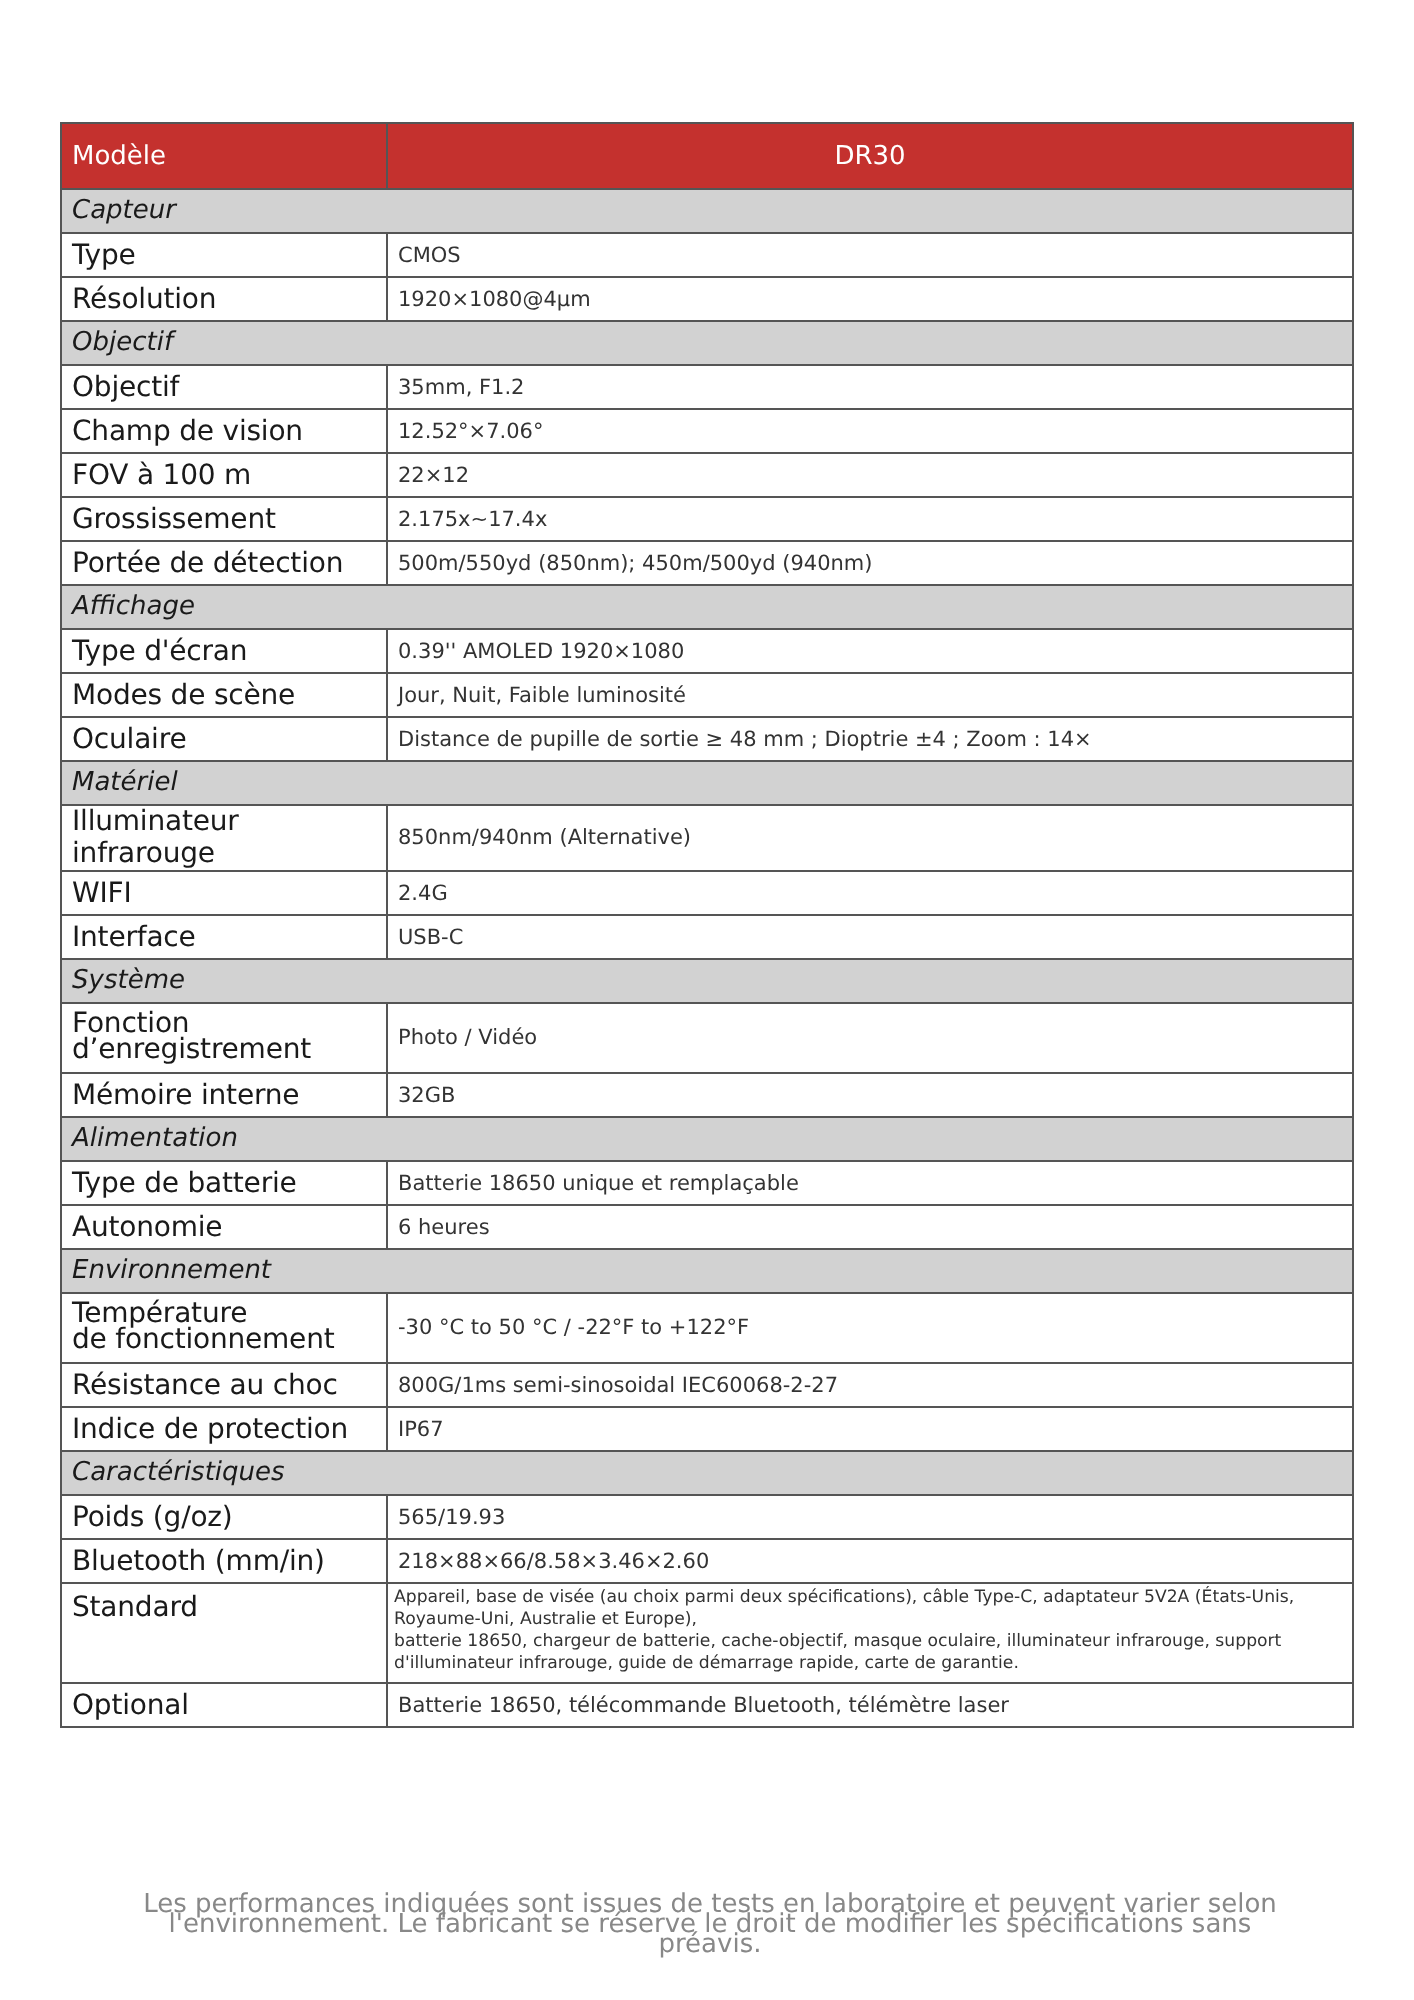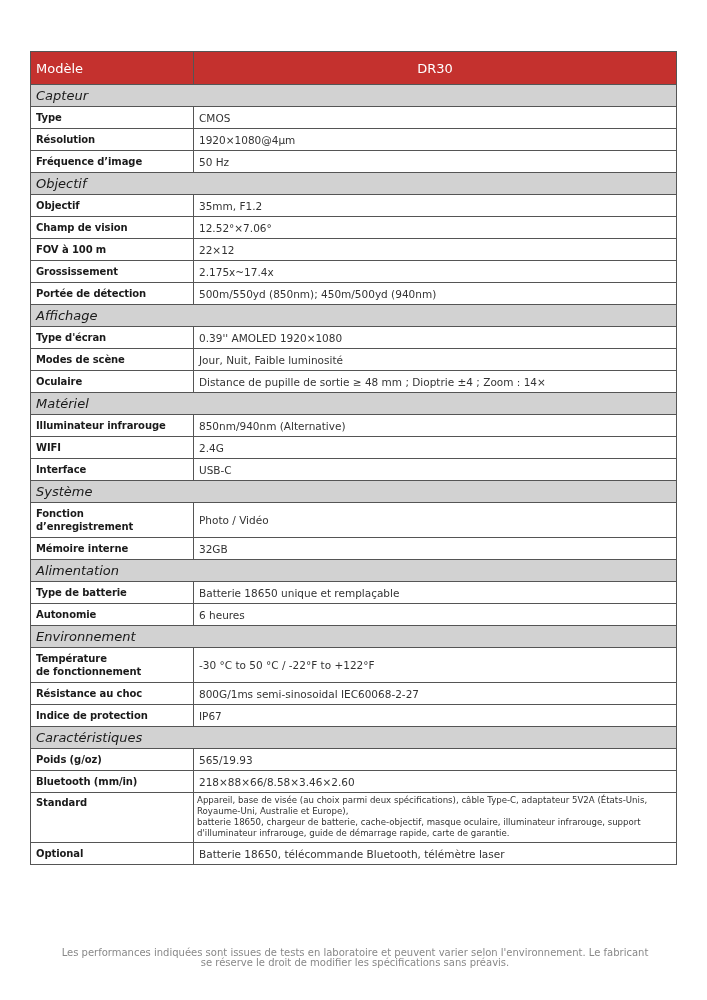--- a/index.html
+++ b/index.html
@@ -1,36 +1,36 @@
 <!DOCTYPE html>
 <html><head>
 <meta charset="utf-8">
 <style>
   html, body { margin: 0; padding: 0; background: #ffffff; }
   body { width: 707px; height: 1000px; position: relative; font-family: "DejaVu Sans", "Liberation Sans", sans-serif; color: #1a1a1a; }
   .spec-table {
-    position: absolute; left: 30px; top: 51px; width: 646px;
+    position: absolute; left: 30px; top: 61px; width: 646px;
     border-collapse: collapse; table-layout: fixed;
     border: 1px solid #555;
   }
   .spec-table col.c1 { width: 163px; }
   .spec-table col.c2 { width: 483px; }
   .spec-table td { border: 1px solid #555; padding: 0 5px; vertical-align: middle; }
   tr.head td { background: #c4312e; color: #fff; height: 32px; font-size: 13px; }
   tr.head td.val { text-align: center; }
   tr.section td { background: #d2d2d2; height: 21px; font-size: 13px; color: #1a1a1a; padding-left: 5px; font-style: italic; }
   tr.row td { height: 21px; font-size: 10px; }
-  tr.row td.lbl { font-weight: bold; color: #1a1a1a; font-size: 10px; letter-spacing: -0.1px; }
+  tr.row td.lbl { font-weight: normal; color: #1a1a1a; font-size: 14px; letter-spacing: -0.1px; }
   tr.row td.val { color: #333; font-size: 10.5px; }
   tr.row.tall td { height: 34px; line-height: 13px; }
   tr.row.std td.val { font-size: 8.6px; line-height: 11px; padding: 2px 3px 3px; color: #333; }
   tr.row.std td.lbl { vertical-align: top; padding-top: 4px; }
   .footer {
     position: absolute; left: 60px; width: 590px; top: 948px;
-    text-align: center; font-size: 10px; color: #888; line-height: 10px;
+    text-align: center; font-size: 13px; color: #888; line-height: 10px;
   }
 </style>
 </head>
 <body>
 
 <table class="spec-table">
   <colgroup>
       <col class="c1">
       <col class="c2">
     </colgroup>
@@ -42,24 +42,20 @@
   <tr class="section">
         <td colspan="2">Capteur</td>
       </tr>
       <tr class="row">
         <td class="lbl">Type</td>
         <td class="val">CMOS</td>
       </tr>
       <tr class="row">
         <td class="lbl">Résolution</td>
         <td class="val">1920×1080@4μm</td>
-      </tr>
-      <tr class="row">
-        <td class="lbl">Fréquence d’image</td>
-        <td class="val">50 Hz</td>
       </tr>
       <tr class="section">
         <td colspan="2">Objectif</td>
       </tr>
       <tr class="row">
         <td class="lbl">Objectif</td>
         <td class="val">35mm, F1.2</td>
       </tr>
       <tr class="row">
         <td class="lbl">Champ de vision</td>

